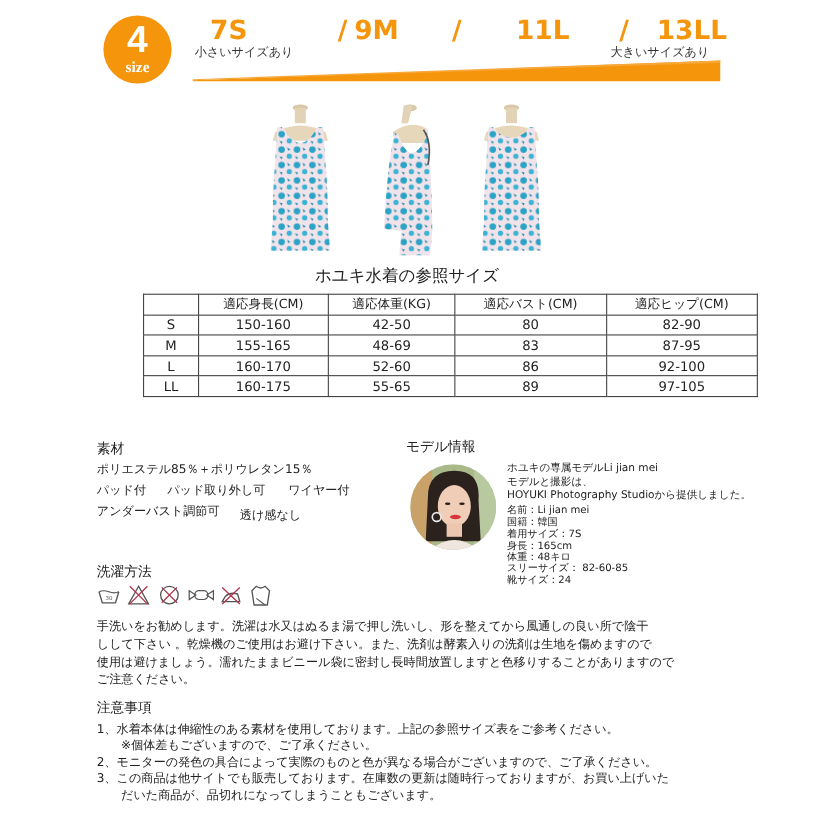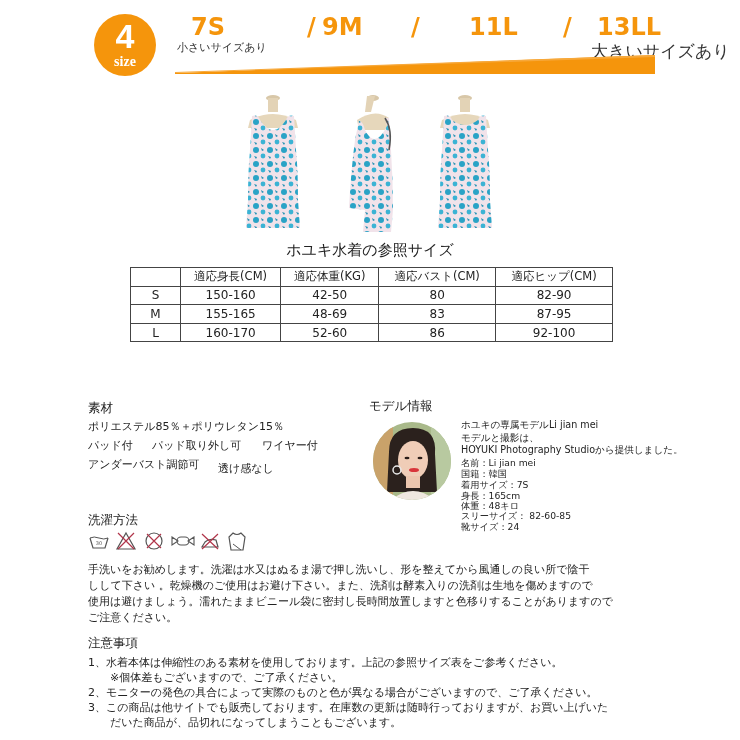--- a/index.html
+++ b/index.html
@@ -10,32 +10,32 @@
   .badge {
     position: absolute; left: 94px; top: 14px; width: 62px; height: 62px;
     border-radius: 50%; background: #f5950c; color: #fff; text-align: center;
   }
   .badge .num { position: absolute; left: 0; right: 0; top: 4px; font-family: "Liberation Sans", sans-serif; font-weight: bold; font-size: 34px; line-height: 36px; }
   .badge .lbl { position: absolute; left: 0; right: 0; top: 40px; font-family: Liberation Serif, serif; font-weight: bold; font-size: 14px; line-height: 16px; }
 
   .sizes { position: absolute; top: 12px; left: 189px; width: 478px; height: 30px; }
   .sizes span { position: absolute; top: 0; font-family: "DejaVu Sans", sans-serif; font-weight: bold; font-size: 24px; color: #f5950c; line-height: 30px; }
   .small-note { position: absolute; left: 177px; top: 40px; font-size: 11px; color: #333; }
-  .large-note { position: absolute; left: 591px; top: 40px; font-size: 17px; color: #333; text-align: right; }
+  .large-note { position: absolute; left: 555px; top: 40px; font-size: 11px; color: #333; text-align: right; }
   .bar { position: absolute; left: 175px; top: 54px; width: 480px; height: 20px; }
 
   
   .products { position: absolute; left: 230px; top: 90px; width: 280px; height: 145px; }
   .mannequin { position: absolute; top: 0; width: 70px; height: 145px; }
 
   .chart-title { position: absolute; left: 0; right: 0; top: 241px; text-align: center; font-size: 15px; color: #222; }
 
   
   table.size-table {
-    position: absolute; left: 130px; top: 267px; width: 483px; border-collapse: collapse;
+    position: absolute; left: 130px; top: 267px; width: 559px; border-collapse: collapse;
     font-size: 12px; color: #222;
   }
   table.size-table th, table.size-table td {
     border: 1px solid #444; text-align: center; height: 18.6px; padding: 0; font-weight: normal;
   }
   table.size-table th { font-size: 11.5px; }
   table.size-table th:first-child, table.size-table td:first-child { width: 50px; }
 
   
   .section-title { position: absolute; font-size: 12.5px; color: #222; font-family: Liberation Serif, serif; }
@@ -132,20 +132,27 @@
       <td>48-69</td>
       <td>83</td>
       <td>87-95</td>
     </tr>
     <tr>
       <td>L</td>
       <td>160-170</td>
       <td>52-60</td>
       <td>86</td>
       <td>92-100</td>
+    </tr>
+    <tr>
+      <td>LL</td>
+      <td>160-175</td>
+      <td>55-65</td>
+      <td>89</td>
+      <td>97-105</td>
     </tr>
   </tbody>
 </table>
 
 <div class="section-title" style="left:88px;top:400px">素材</div>
 <div class="line" style="left:88px;top:419px">ポリエステル85％＋ポリウレタン15％</div>
 <div class="line" style="left:88px;top:438px">パッド付</div>
 <div class="line" style="left:152px;top:438px">パッド取り外し可</div>
 <div class="line" style="left:262px;top:438px">ワイヤー付</div>
 <div class="line" style="left:88px;top:457px">アンダーバスト調節可</div>

